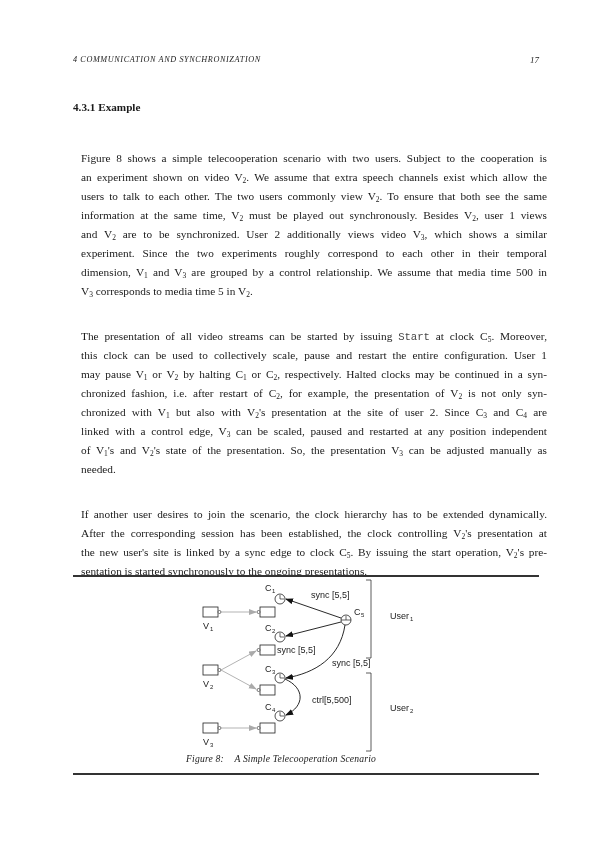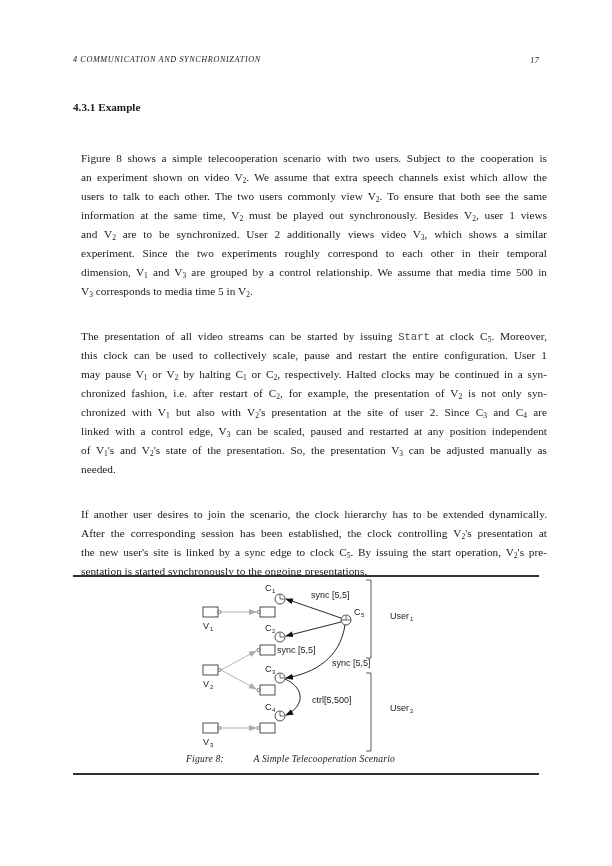--- a/index.html
+++ b/index.html
@@ -10,21 +10,21 @@
   .section-title { position:absolute; left:73px; top:101px; font-family:"Liberation Serif", serif; font-weight:bold; font-size:11.2px; color:#1a1a1a; }
   .para { position:absolute; left:73px; width:466px; font-family:"Liberation Serif", serif; font-size:11.3px; line-height:19px; text-align:justify; color:#1a1a1a; margin:8px; }
   .para .line { display:block; white-space:nowrap; text-align:justify; text-align-last:justify; height:19px; }
   .para .line.last { text-align-last:left; }
   .v { }
   .v sub { font-size:7.5px; vertical-align:-2px; }
   .mono { font-family:"Liberation Mono", monospace; font-size:10.6px; color:#444; }
   .rule { position:absolute; left:73px; width:466px; height:1.6px; background:#333; }
   .figure { position:absolute; left:190px; top:578px; width:240px; height:180px; }
   .caption { position:absolute; left:186px; top:753px; font-family:"Liberation Serif", serif; font-style:italic; font-size:9.6px; color:#1a1a1a; letter-spacing:0.2px; }
-  .caption .cap-label { margin-right:27px; }
+  .caption .cap-label { margin-right:8px; }
   .fig-label { font-family:"Liberation Sans", sans-serif; font-size:9px; fill:#222; }
   .fig-label-sm { font-family:"Liberation Sans", sans-serif; font-size:6px; fill:#222; }
 </style>
 </head>
 <body>
 
 <div class="page">
 
   <div class="running-head">
     <span>4   COMMUNICATION AND SYNCHRONIZATION</span>

